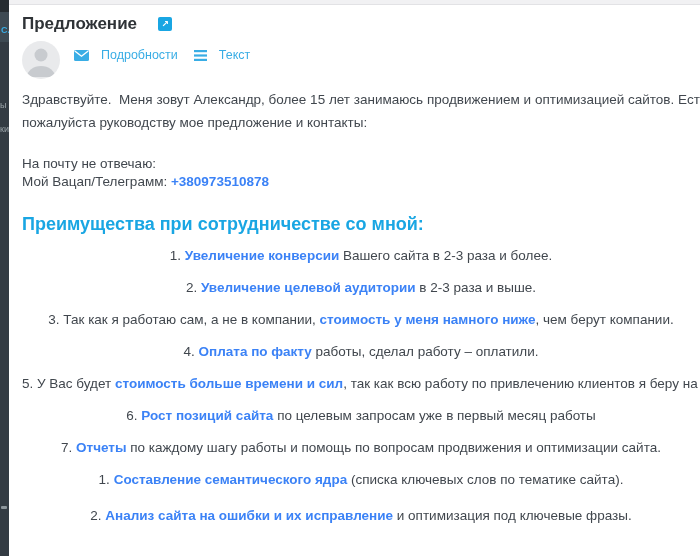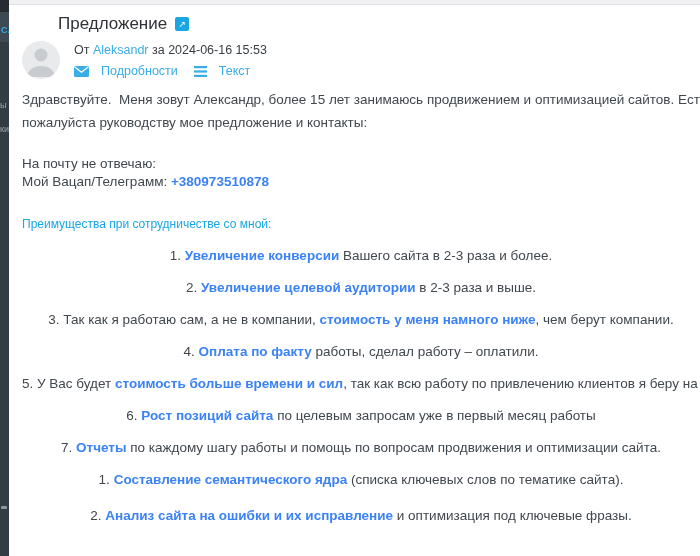--- a/index.html
+++ b/index.html
@@ -23,41 +23,41 @@
   .sb-frag.f1{top:100px;}
   .sb-frag.f2{top:124px;}
   .sb-dash{position:absolute;left:1px;top:506px;width:6px;height:3px;background:#8d969c;
     border-radius:1px;cursor:pointer;}
 
   
   .topstrip{margin-left:9px;height:5px;background:#f1f1f3;border-bottom:1px solid #e2e2e5;}
 
   
   .content{margin-left:9px;padding:0 0 0 13px;}
-  h1.title{margin-top:8px;font-size:17px;line-height:22px;color:#2f3337;font-weight:normal;
-    display:flex;align-items:center;gap:8px;margin-left:36px;}
+  h1.title{margin-top:8px;font-size:17px;line-height:22px;color:#2f3337;font-weight:bold;
+    display:flex;align-items:center;gap:21px;}
   .title-icon{display:inline-flex;align-items:center;justify-content:center;
     width:14px;height:14px;border-radius:2px;background:var(--accent);color:#fff;
     font-size:9px;line-height:1;cursor:pointer;flex:0 0 auto;}
 
   .byline{margin-top:6px;display:flex;align-items:flex-start;gap:14px;}
   .avatar{width:38px;height:38px;border-radius:50%;background:#e9eaec;overflow:hidden;flex:0 0 auto;}
   .meta{padding-top:1px;font-size:12.5px;}
   .meta-line1{line-height:16px;color:#3a4045;}
   .meta-line1 a{color:var(--link);text-decoration:none;cursor:pointer;}
   .meta-line2{margin-top:6px;line-height:15px;display:flex;gap:16px;}
   .meta-line2 a{color:var(--link);text-decoration:none;display:inline-flex;align-items:center;
     gap:12px;cursor:pointer;}
   .meta-line2 svg{display:block;}
 
   .msg{font-size:13.5px;}
   .intro{margin-top:9px;line-height:23px;}
   .line{white-space:nowrap;}
   .contact{margin-top:21px;line-height:18px;}
-  h2.sec{font-size:12px;font-weight:normal;color:var(--accent);line-height:18px;}
+  h2.sec{font-size:18px;font-weight:bold;color:var(--accent);line-height:18px;}
   h2.sec.first{margin-top:24px;}
   h2.sec.second{margin-top:26px;}
   .list{margin-top:15px;}
   .list.second{margin-top:13px;}
   .item{line-height:16px;margin-bottom:16px;white-space:nowrap;text-align:center;}
   .list.second .item{margin-bottom:20px;}
   b{font-weight:bold;color:#3b82f6;}
 </style>
 </head>
 <body>
@@ -84,24 +84,20 @@
     </h1>
 
     <div class="byline">
       <div class="avatar">
         <svg width="38" height="38" viewBox="0 0 38 38">
           <circle cx="19" cy="14" r="6.5" fill="#c8cbcf"></circle>
           <path d="M5 36 a14 11 0 0 1 28 0 z" fill="#c8cbcf"></path>
         </svg>
       </div>
       <div class="meta">
-        <div class="meta-line1"><span>От</span>
-          <a href="#">Aleksandr</a>
-          <span>за 2024-06-16 15:53</span>
-        </div>
         <div class="meta-line2">
           <a href="#">
             <svg width="15" height="11" viewBox="0 0 15 11">
               <rect x="0" y="0" width="15" height="11" rx="1.5" fill="#39ade5"></rect>
               <path d="M0.8 1 L7.5 6.2 L14.2 1" fill="none" stroke="#fff" stroke-width="1.4"></path>
             </svg>
             <span>Подробности</span>
           </a>
           <a href="#">
             <svg width="13" height="11" viewBox="0 0 13 11">

